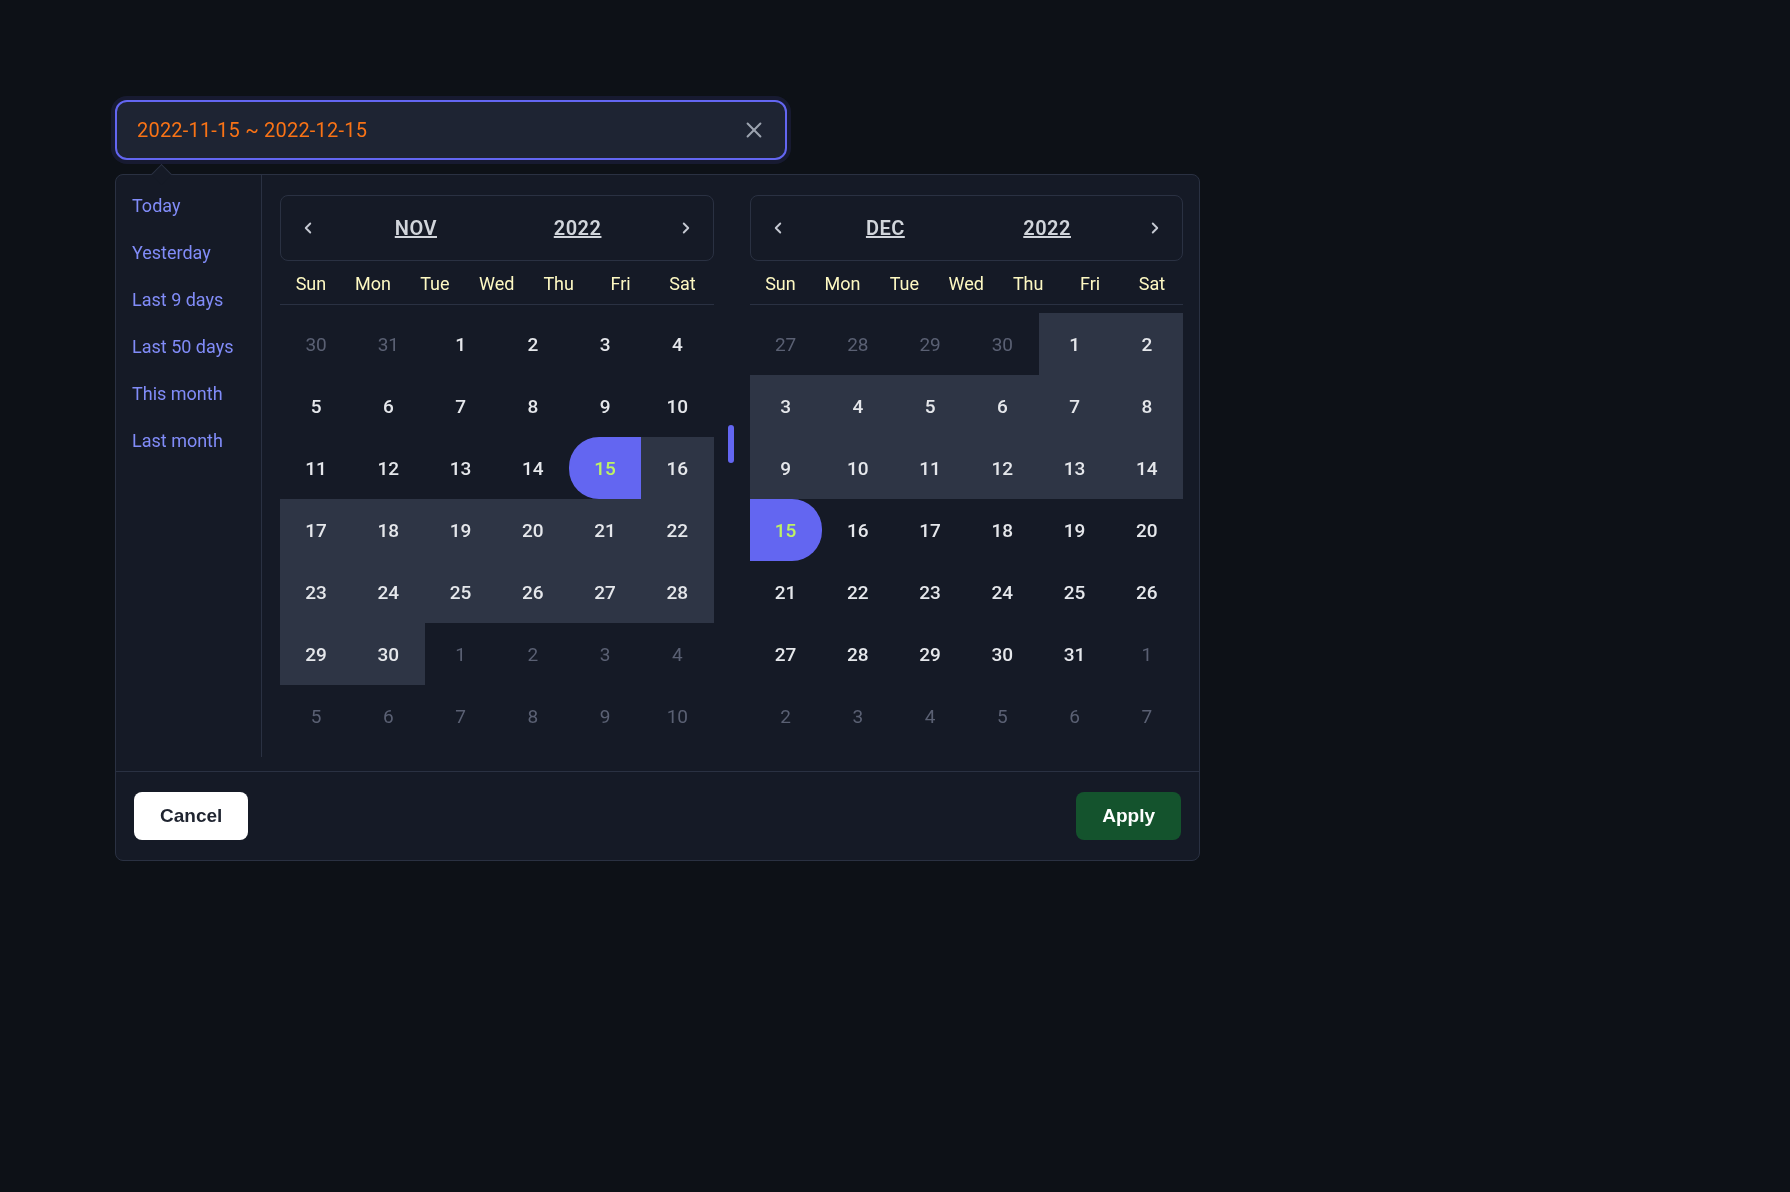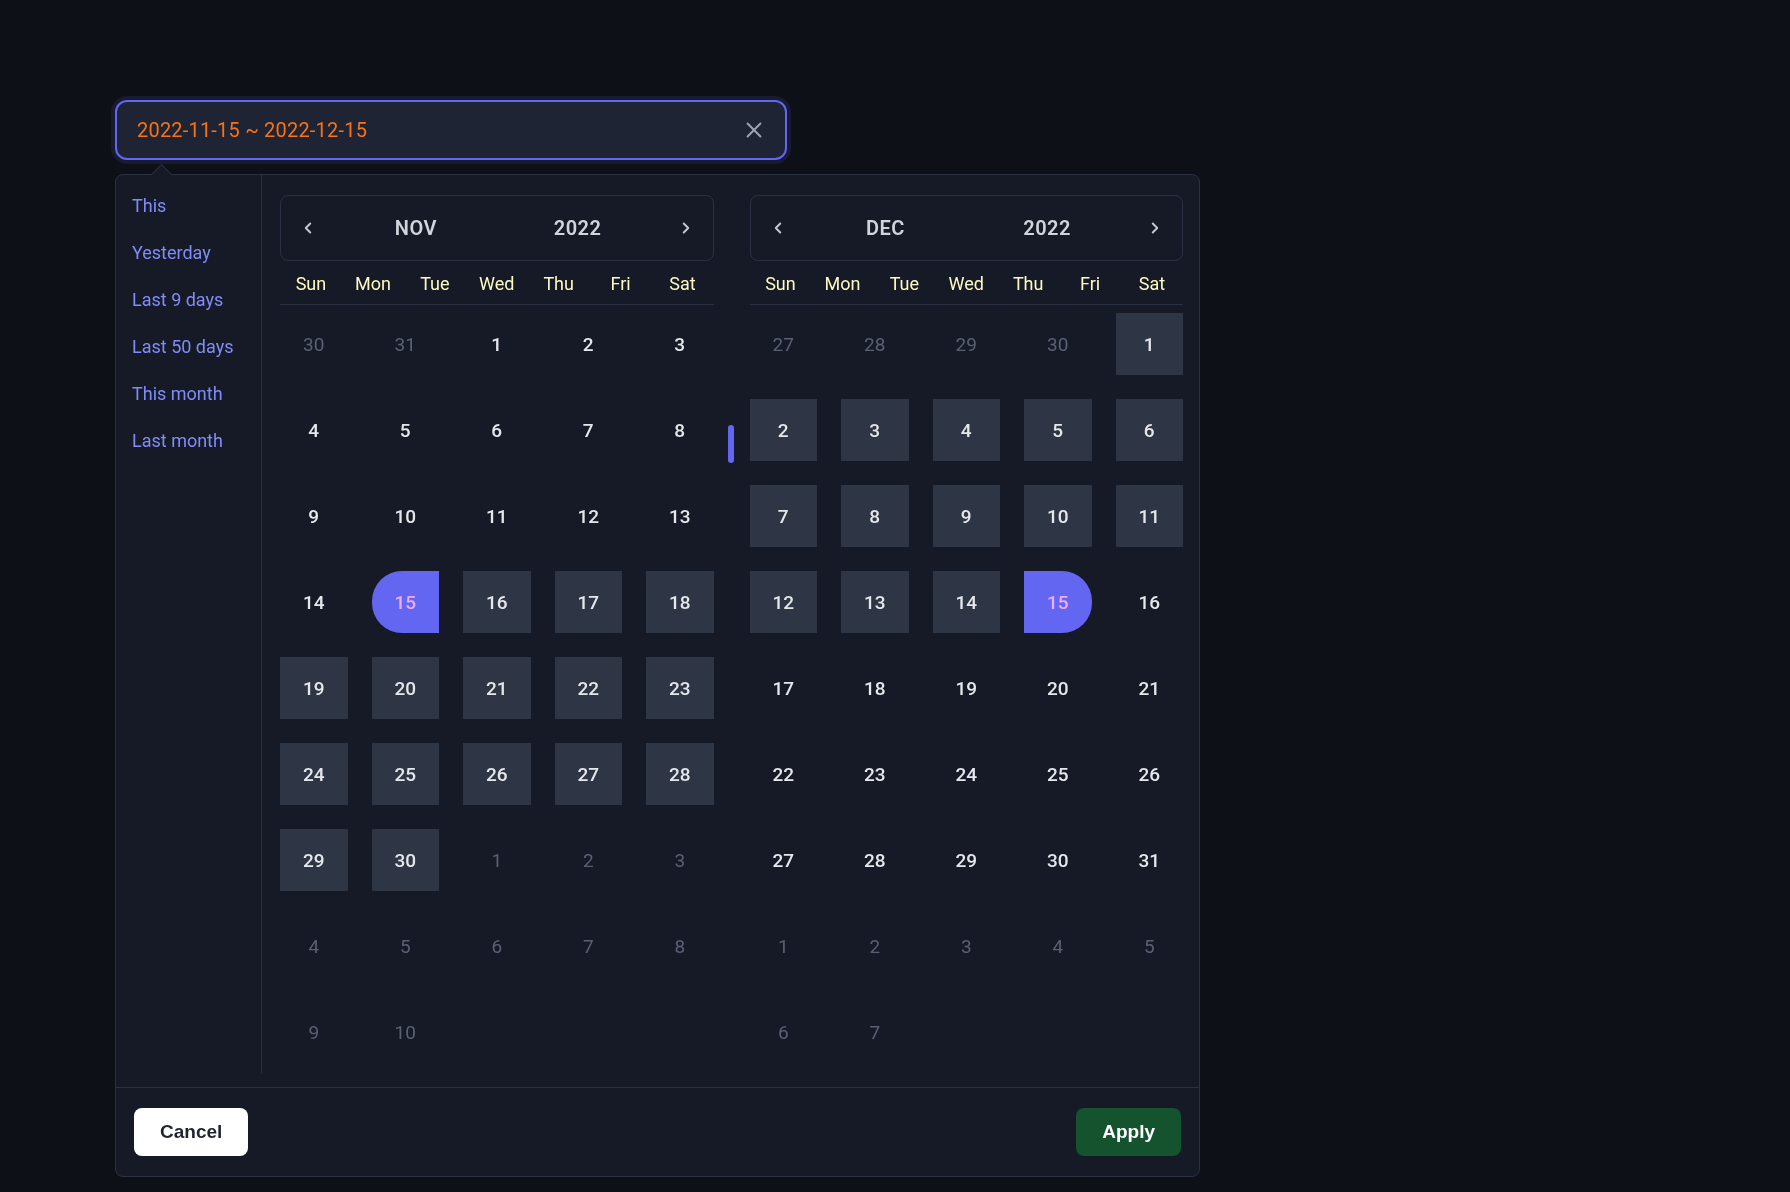--- a/index.html
+++ b/index.html
@@ -113,54 +113,54 @@
     display: flex;
   }
   .hdr-label {
     flex: 1;
     text-align: center;
     font-size: 20px;
     font-weight: 600;
     color: #d1d5db;
     letter-spacing: 0.5px;
     cursor: pointer;
+    text-decoration: underline;
   }
   .dow-row {
     display: grid;
     grid-template-columns: repeat(7, 1fr);
     border-bottom: 1px solid #2a3142;
     padding-bottom: 10px;
     margin-bottom: 8px;
   }
   .dow {
     text-align: center;
     color: #fef9c3;
     font-size: 18px;
   }
   .days-grid {
     display: grid;
-    grid-template-columns: repeat(5, 1fr);
-    gap: 24px;
+    grid-template-columns: repeat(6, 1fr);
   }
   .day {
     height: 62px;
     display: flex;
     align-items: center;
     justify-content: center;
     font-size: 19px;
     cursor: pointer;
     position: relative;
     color: #e5e7eb;
     font-weight: 500;
   }
   .day.out { color: #5a6073; font-weight: 400; }
   .day.in-range { background: #2e3545; }
   .day.sel-start,
   .day.sel-end {
-    color: #f0abfc;
+    color: #bef264;
     z-index: 1;
   }
   .day.sel-start::before,
   .day.sel-end::before {
     content: "";
     position: absolute;
     inset: 0;
     background: #6366f1;
     z-index: -1;
   }
@@ -209,21 +209,21 @@
     <svg viewBox="0 0 24 24" fill="none" stroke="currentColor" stroke-width="2.2" stroke-linecap="round">
         <line x1="5" y1="5" x2="19" y2="19"></line>
         <line x1="19" y1="5" x2="5" y2="19"></line>
       </svg>
   </span>
 </div>
 
 <div class="panel">
   <div class="panel-top">
     <div class="presets" id="presets">
-        <span class="preset-item">This</span>
+        <span class="preset-item">Today</span>
         <span class="preset-item">Yesterday</span>
         <span class="preset-item">Last 9 days</span>
         <span class="preset-item">Last 50 days</span>
         <span class="preset-item">This month</span>
         <span class="preset-item">Last month</span>
       </div>
 
     <div class="calendars">
       <div class="divider-scroll"></div>
 

